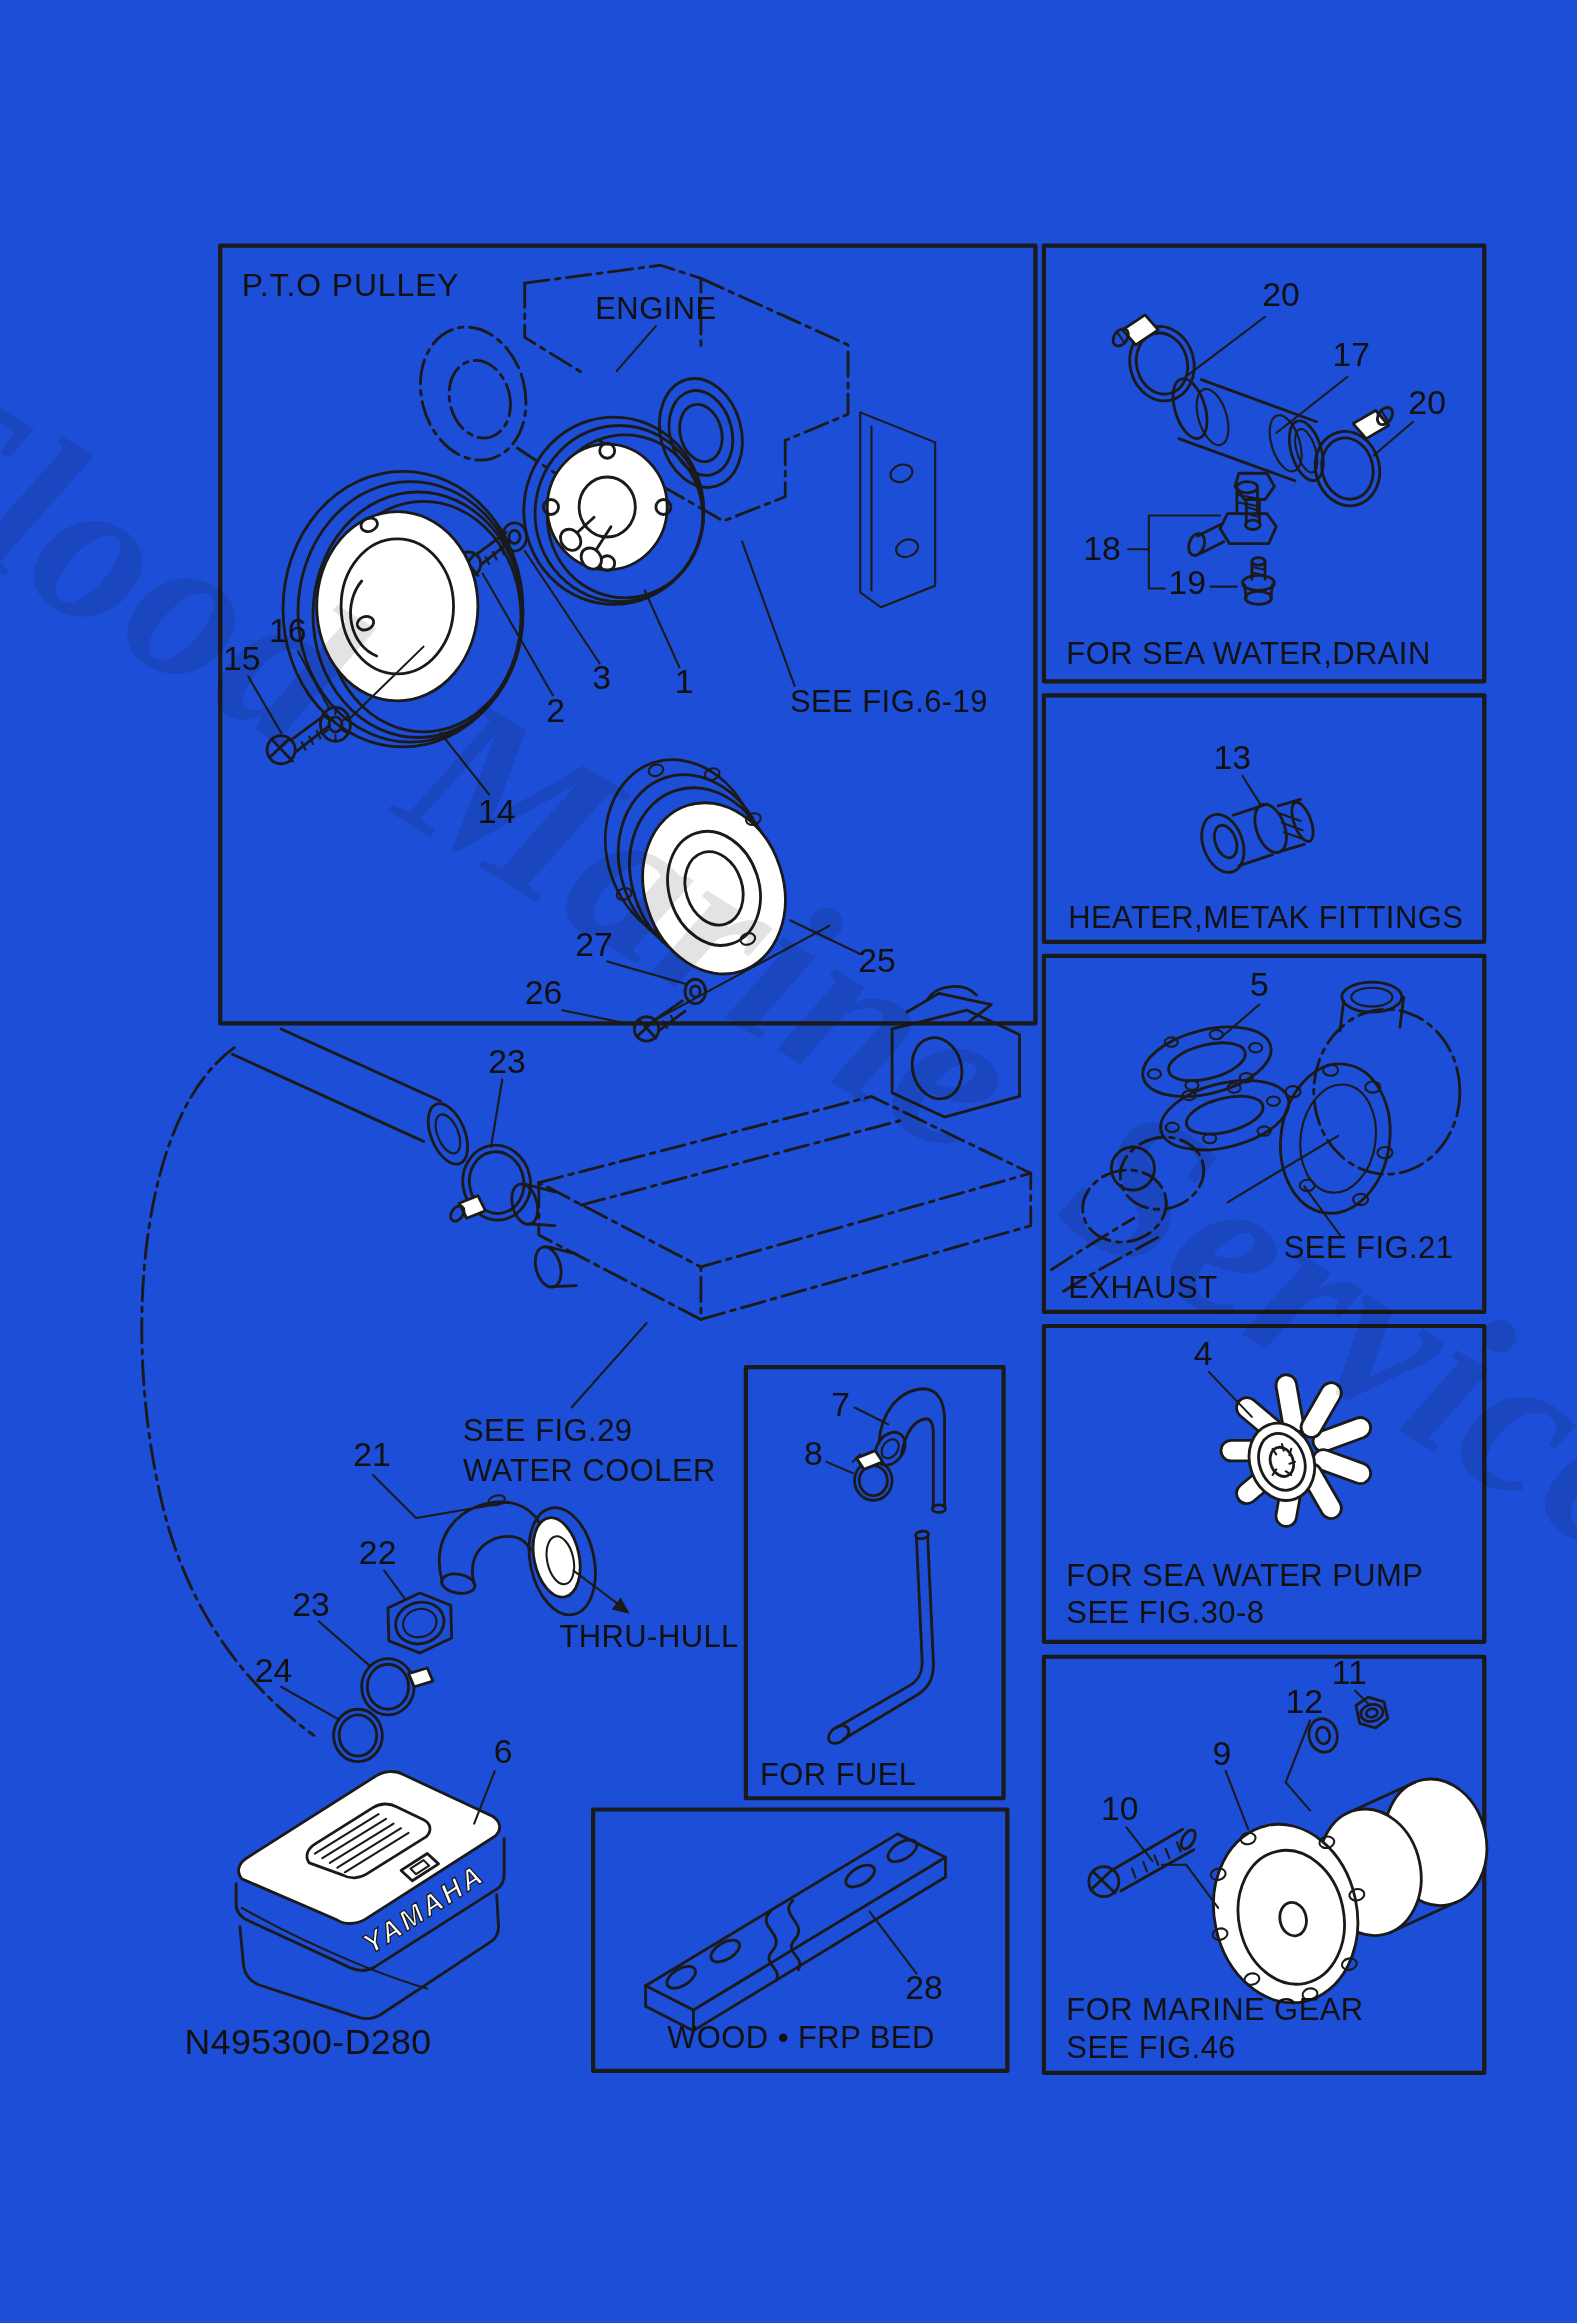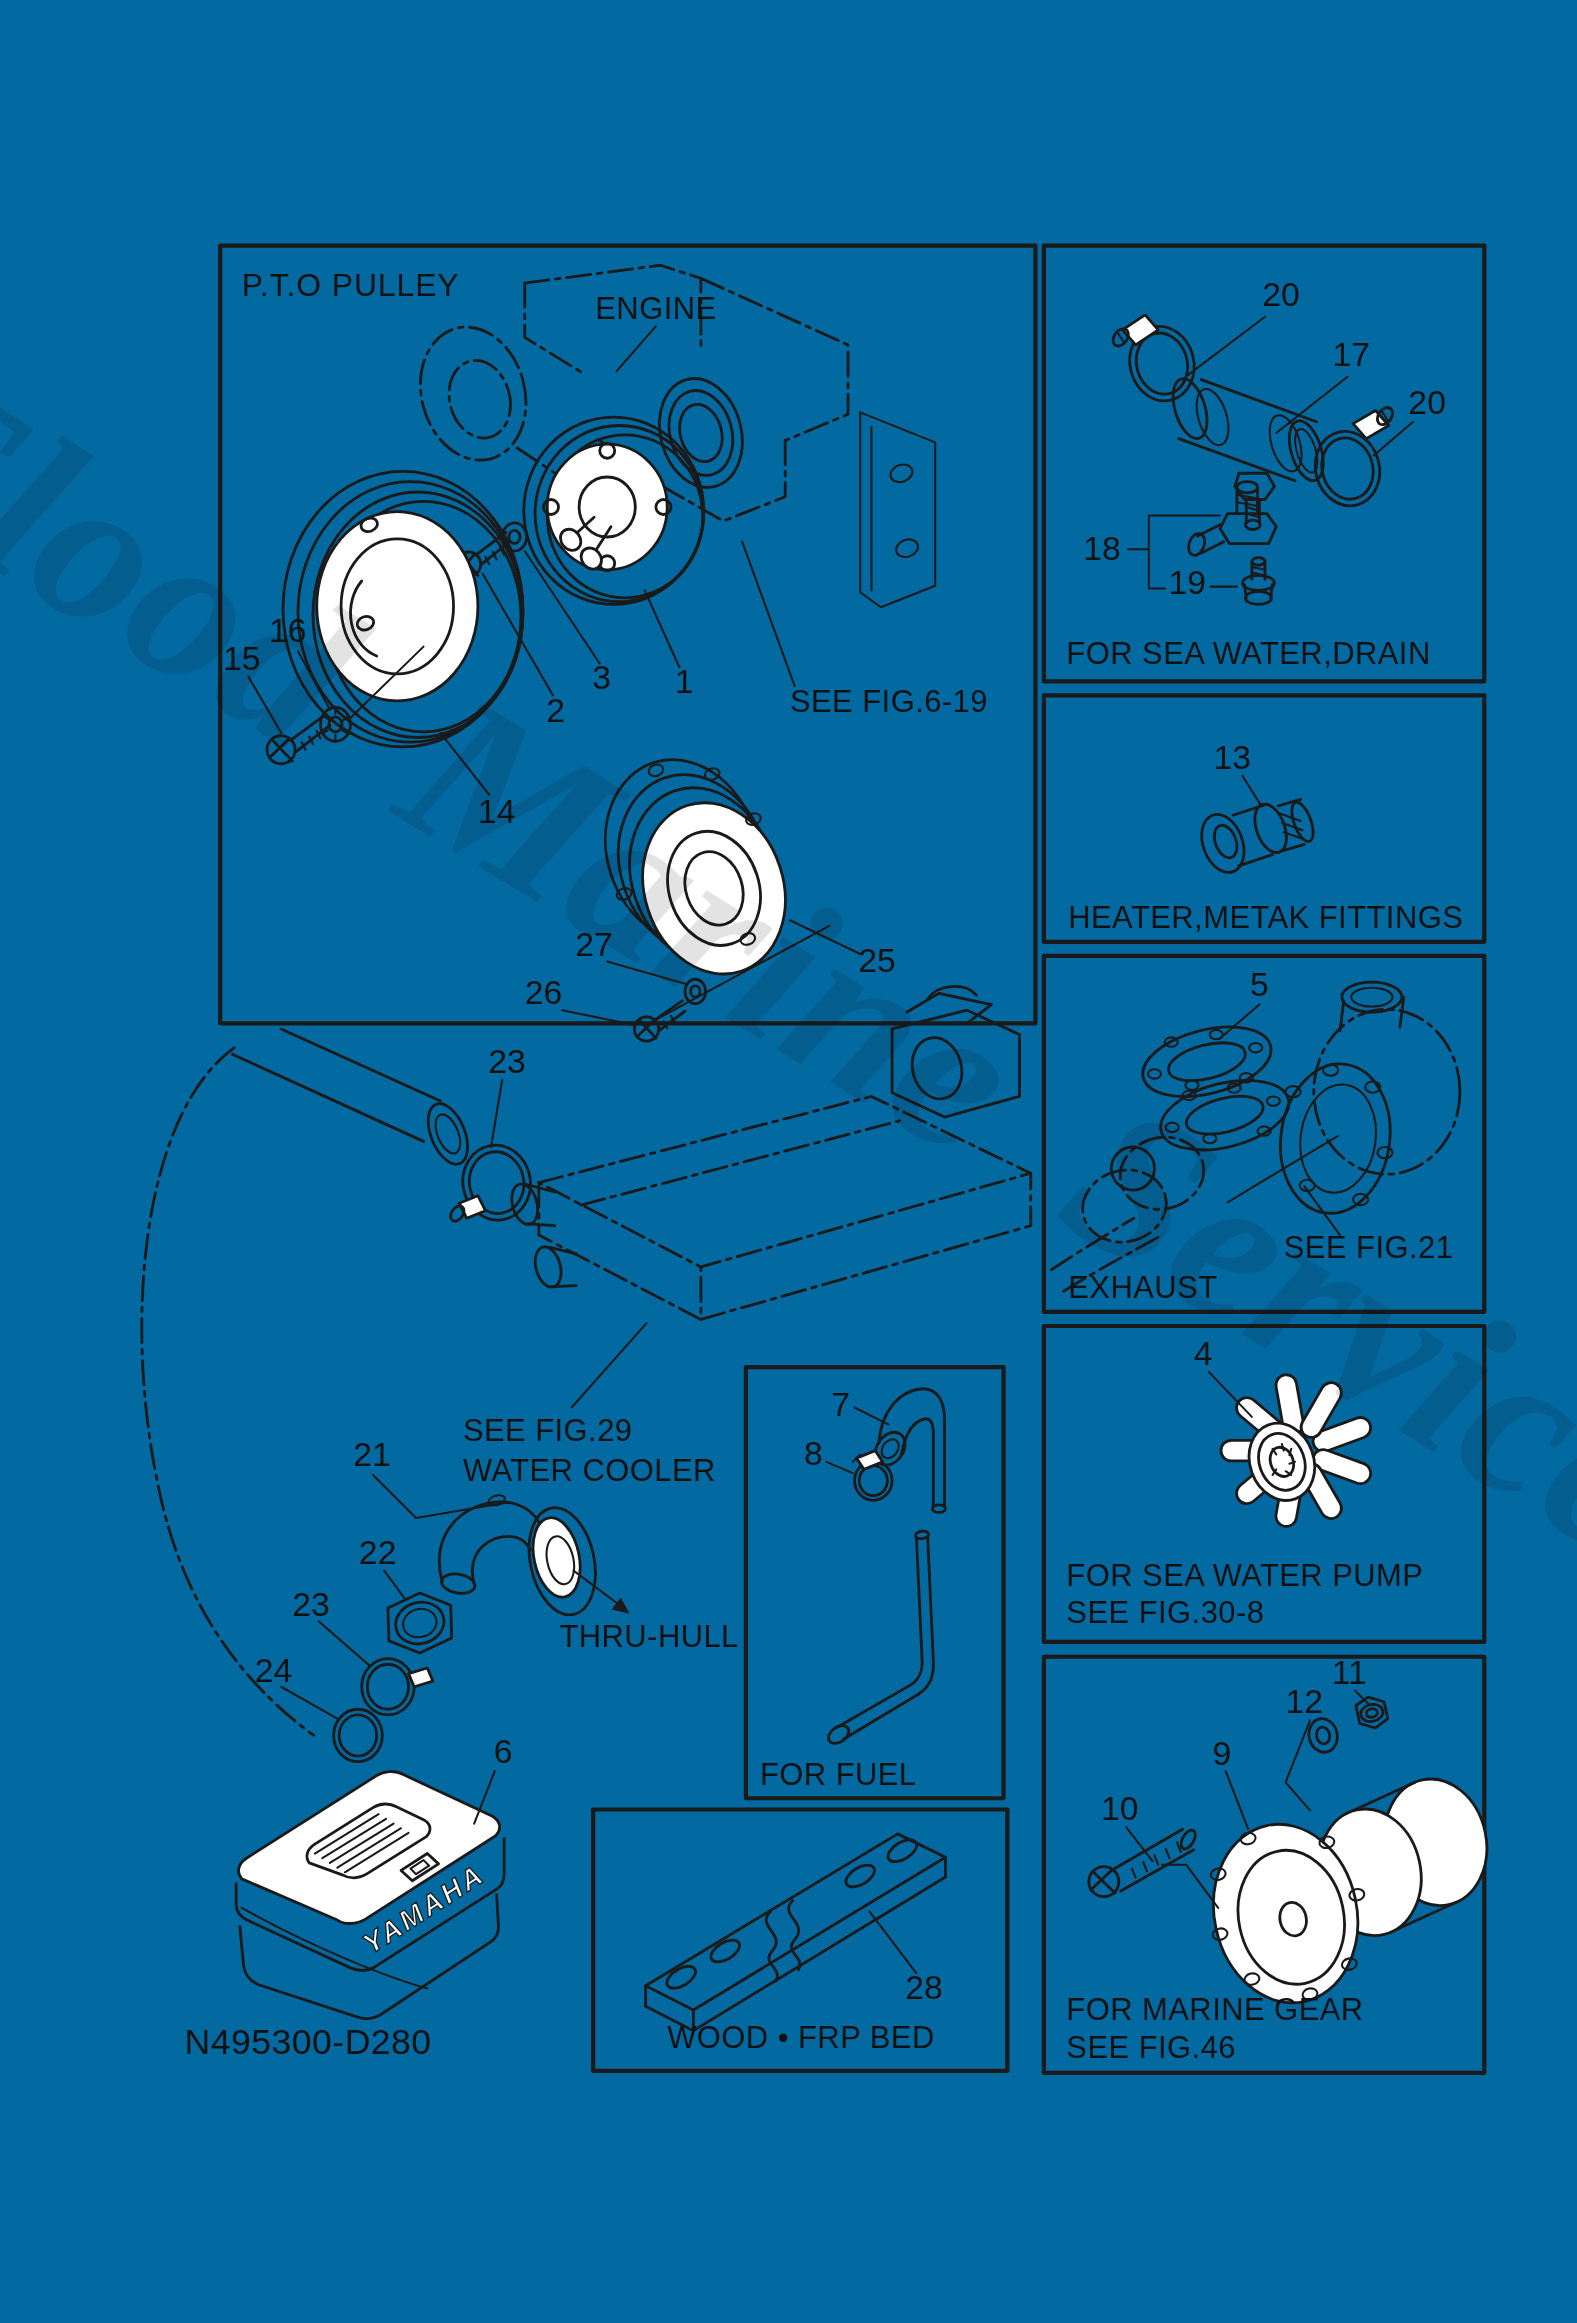--- a/index.html
+++ b/index.html
@@ -1,19 +1,19 @@
 <!DOCTYPE html>
 <html style="font-size:15px"><head>
 <meta charset="utf-8">
 <style>
   html,body{margin:0;padding:0;background:#ffffff;}
   #page{
     position:relative;
     width:1578px;height:2324px;
-    background:#0369a1;
+    background:#1d4ed8;
     overflow:hidden;
     font-family:"Liberation Sans",sans-serif;
   }
   #art{position:absolute;left:0;top:0;}
   #art path,#art line,#art ellipse,#art circle,#art rect,#art polyline,#art polygon{
     stroke:#1a1a1a;stroke-width:3;fill:none;stroke-linecap:round;stroke-linejoin:round;
   }
   #art .frame{stroke-width:4.5;}
   #art .w{fill:#ffffff;}
   #art .blk{fill:#1a1a1a;stroke:none;}

